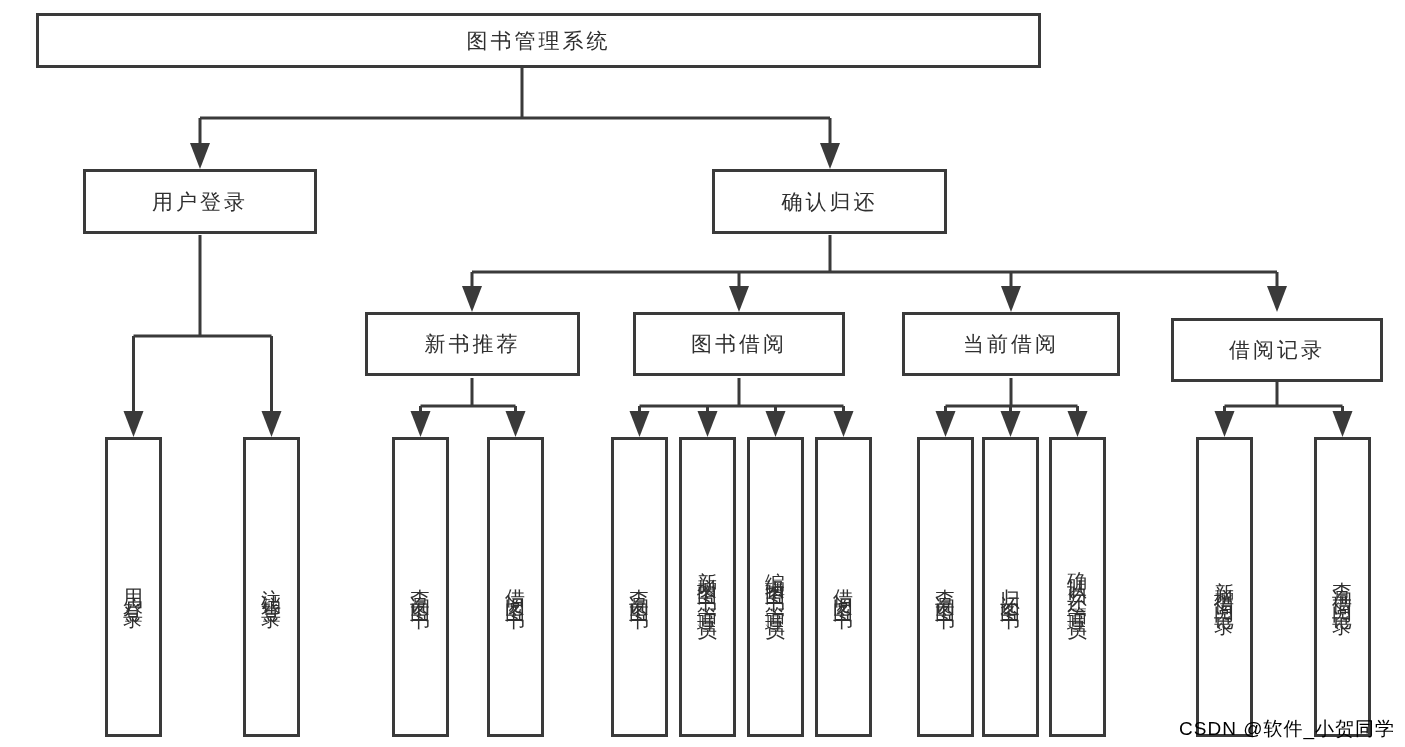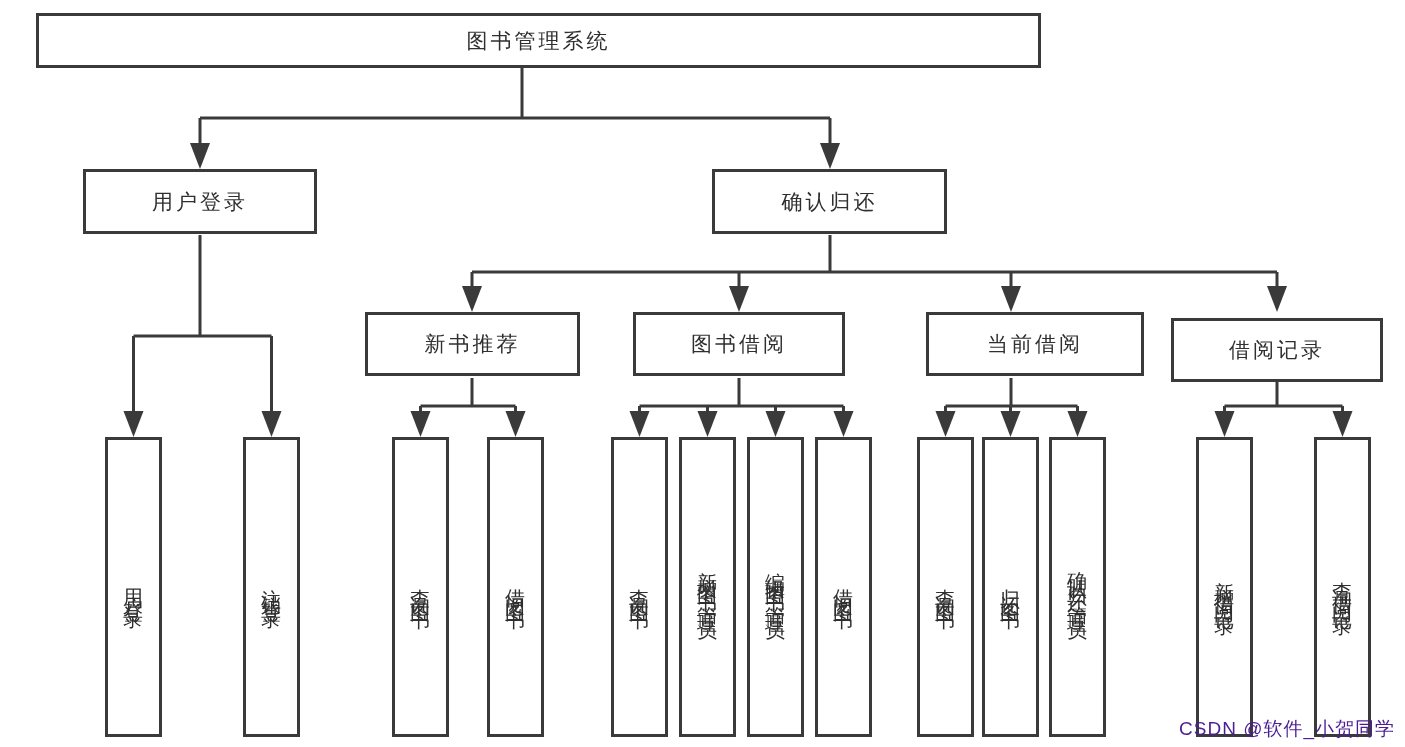--- a/index.html
+++ b/index.html
@@ -31,41 +31,41 @@
 
   
   #n-root     { left: 36px;  top: 13px;  width: 1005px; height: 55px; }
   
   #n-user     { left: 83px;  top: 169px; width: 234px; height: 65px; }
   #n-book     { left: 712px; top: 169px; width: 235px; height: 65px; }
   
   .l2 { top: 312px; height: 64px; }
   #n-newrec    { left: 365px;  width: 215px; }
   #n-borrowsec { left: 633px;  width: 212px; }
-  #n-current   { left: 926px;  width: 218px; }
+  #n-current   { left: 902px;  width: 218px; }
   #n-records   { left: 1171px; width: 212px; margin-top: 6px; }
   
   .l3 { top: 437px; height: 300px; width: 57px; }
   #n-ul-login { left: 105px; }
   #n-ul-logout{ left: 243px; }
   #n-nr-q   { left: 392px; }
   #n-nr-b   { left: 487px; }
   #n-bb-q   { left: 611px; }
   #n-bb-add { left: 679px; }
   #n-bb-edit{ left: 747px; }
   #n-bb-b   { left: 815px; }
   #n-cb-q   { left: 917px; }
   #n-cb-r   { left: 982px; }
   #n-cb-c   { left: 1049px; }
   #n-br-a   { left: 1196px; }
   #n-br-q   { left: 1314px; }
 
   #wm {
     position: absolute; right: 10px; bottom: 5px;
-    font-size: 19px; color: #4c1d95; letter-spacing: 1px;
+    font-size: 19px; color: #000000; letter-spacing: 1px;
     white-space: nowrap;
   }
 </style>
 </head>
 <body>
 
 <div id="canvas">
 
   <svg class="wires" width="1405" height="747" viewBox="0 0 1405 747" aria-hidden="true">
     <defs>

